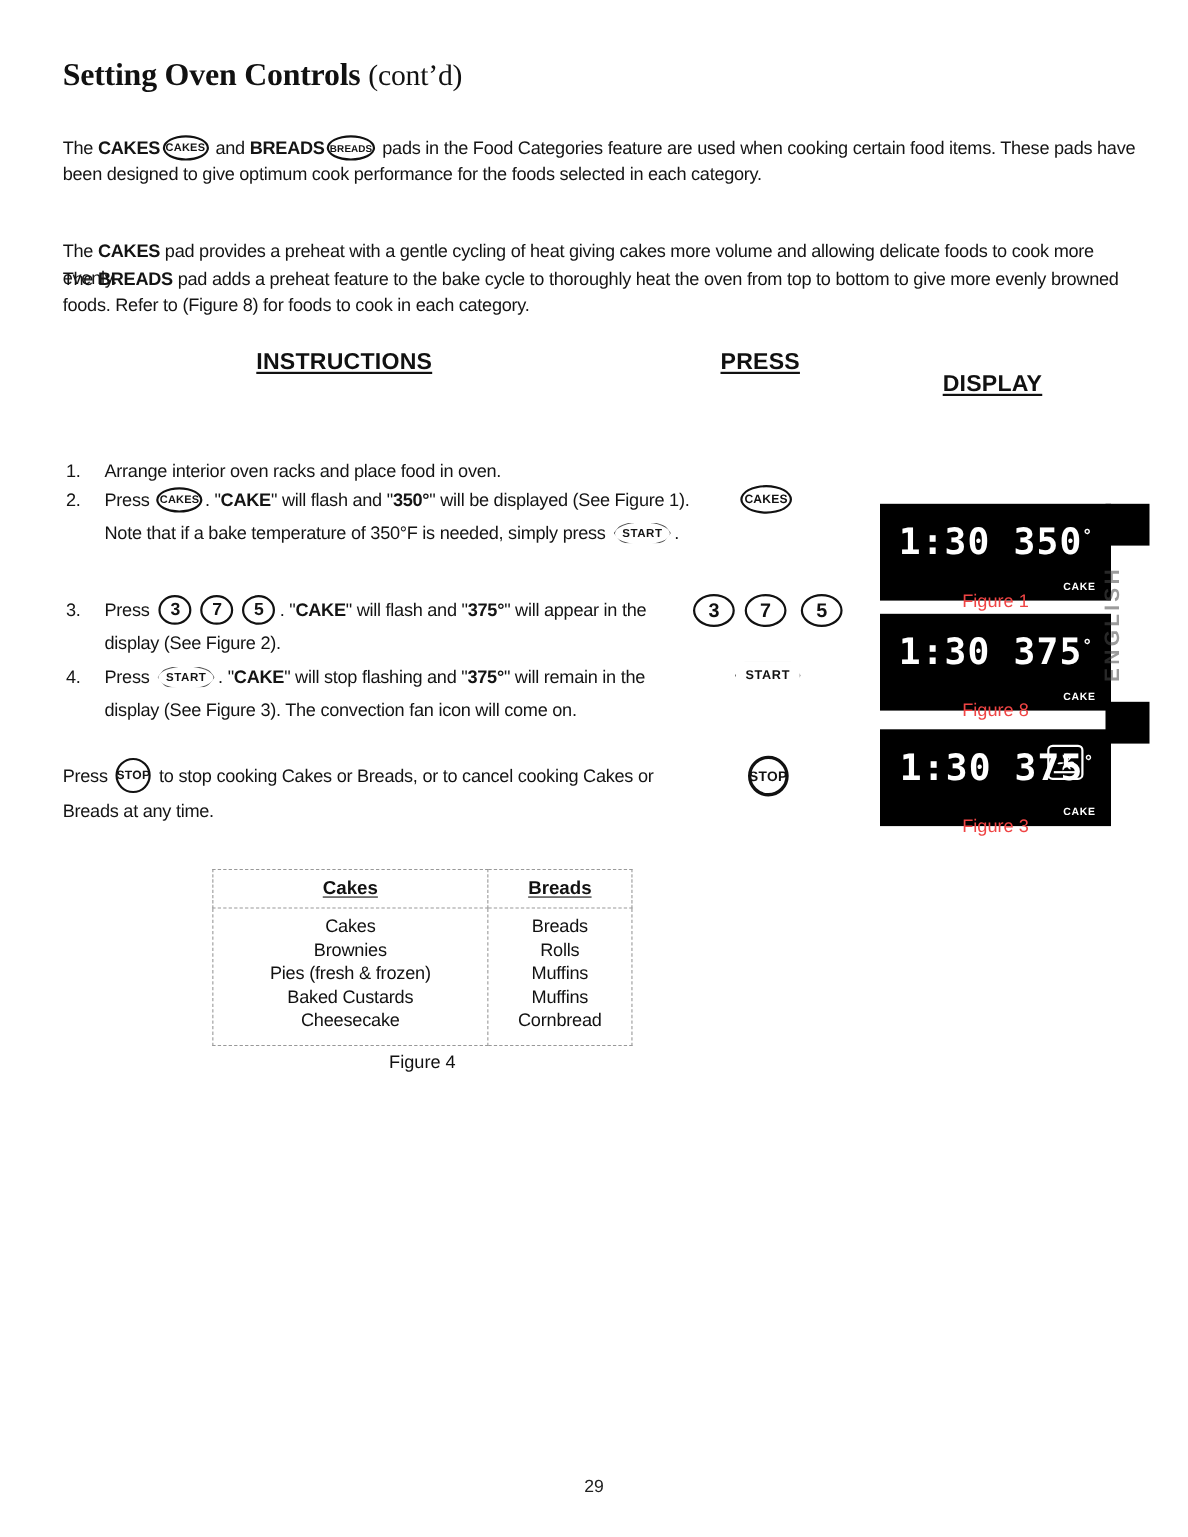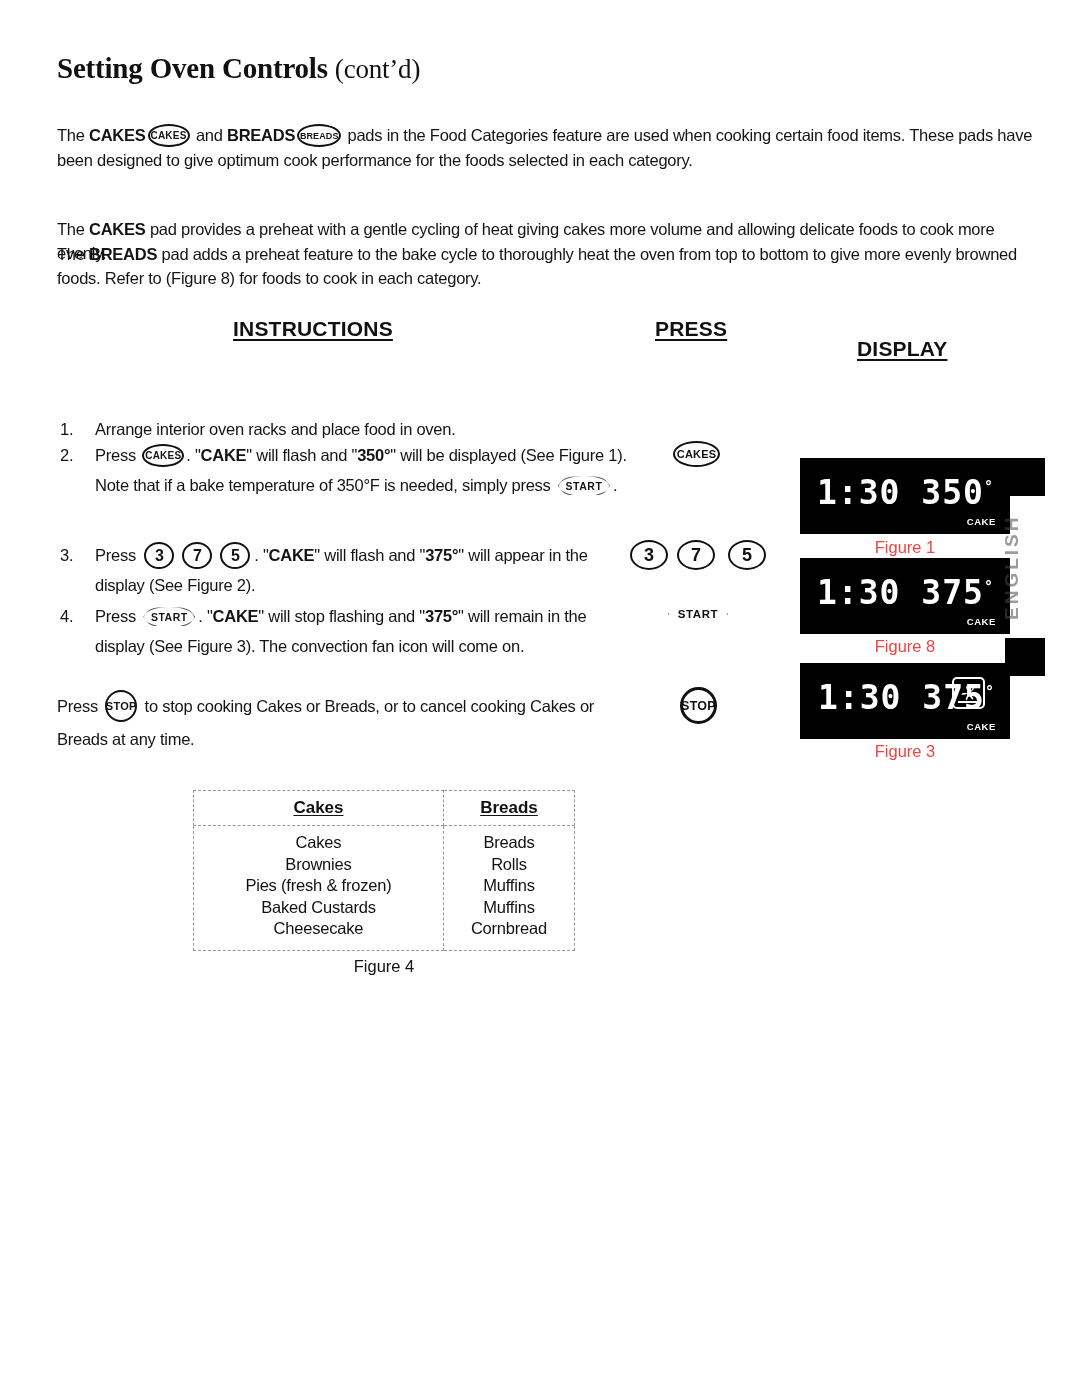--- a/index.html
+++ b/index.html
@@ -140,21 +140,21 @@
   #pp-stop {
     left:680px; top:687px; width:37px; height:37px;
     border:3px solid #111; border-radius:50%;
     display:flex; align-items:center; justify-content:center;
     font-size:12.5px; font-weight:bold; letter-spacing:0.3px;
   }
 
   
   .lcd {
     position:absolute;
-    width:210px; height:76px;
+    width:210px; height:88px;
     background:#000;
     overflow:hidden;
     padding-left:16px;
   }
   #lcd1 { left:800px; top:458px; }
   #lcd2 { left:800px; top:558px; }
   #lcd3 { left:800px; top:663px; }
 
   .lcd .readout {
     position:absolute; left:0; right:0; top:10px;
@@ -365,14 +365,15 @@
           <div class="foodlist">Muffins</div>
           <div class="foodlist">Muffins</div>
           <div class="foodlist">Cornbread</div>
         </td>
       </tr>
     </tbody>
   </table>
 
   <div id="cap4">Figure 4</div>
 
+  <div id="pagenum">29</div>
 
 </div>
 
 </body></html>

